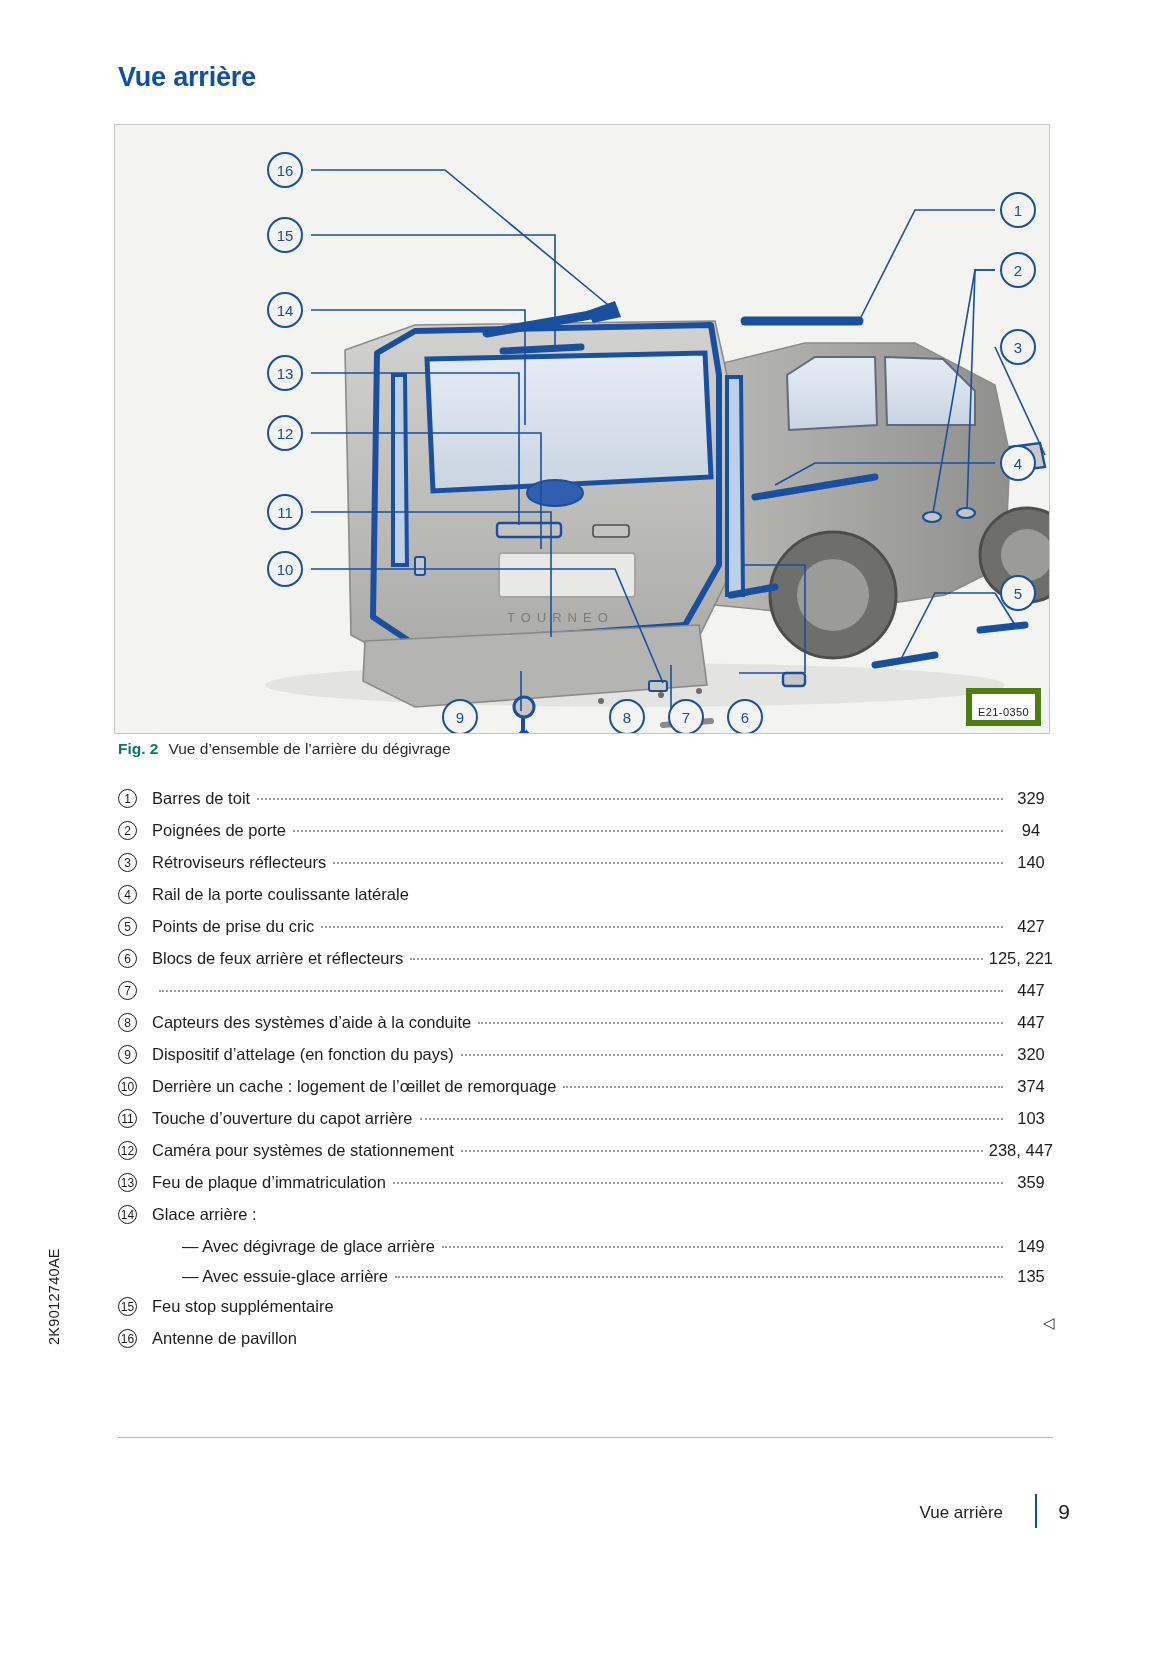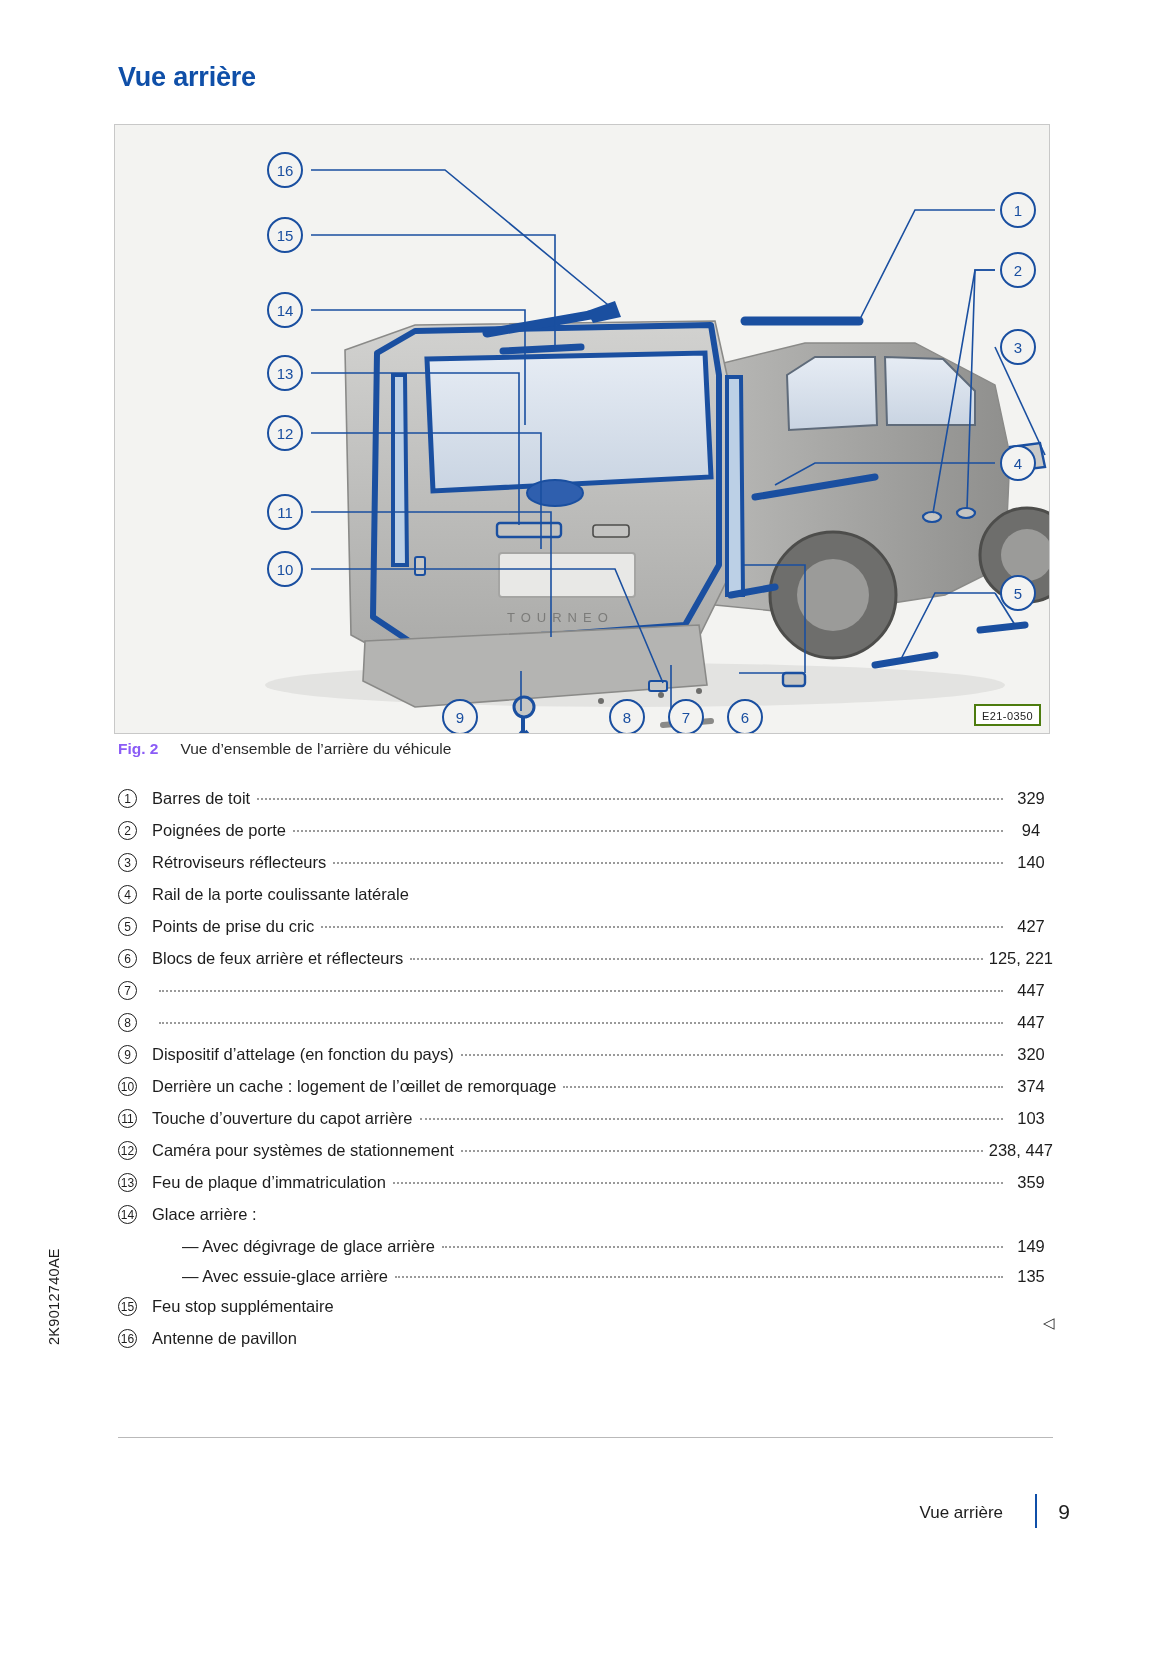--- a/index.html
+++ b/index.html
@@ -44,38 +44,38 @@
   }
   .fig-svg { display:block; width: 100%; height: 100%; }
 
   .fig-code {
     position: absolute;
     right: 8px;
     bottom: 7px;
     font-size: 11px;
     letter-spacing: 0.4px;
     color: #222;
-    border: 2px solid #4d7c0f;
+    border: 6px solid #4d7c0f;
     background: #ffffff;
-    padding: 4px 6px 2px 6px;
+    padding: 12px 6px 2px 6px;
     font-family: "Liberation Sans", sans-serif;
   }
 
   
   .fig-caption {
     position: absolute;
     left: 118px;
     top: 740px;
     font-size: 15.5px;
     color: #2b2b2b;
   }
   .fig-caption .lbl {
-    color: #8b5cf6;
+    color: #0f766e;
     font-weight: bold;
-    margin-right: 22px;
+    margin-right: 10px;
   }
 
   
   .legend {
     position: absolute;
     left: 118px;
     top: 783px;
     width: 935px;
   }
   .row {
@@ -322,21 +322,21 @@
           <text x="571" y="598">7</text>
         <circle cx="630" cy="592" r="17" fill="#f3f3f1" stroke="#1a4fa0" stroke-width="2"></circle>
           <text x="630" y="598">6</text>
       </g>
     </svg>
 
     <div class="fig-code">E21-0350</div>
   </div>
 
   <div class="fig-caption">
-    <span class="lbl">Fig. 2</span><span>Vue d’ensemble de l’arrière du véhicule</span>
+    <span class="lbl">Fig. 2</span><span>Vue d’ensemble de l’arrière du dégivrage</span>
   </div>
 
   <div class="legend">
 
     <div class="row">
       <span class="num"><span class="circ">1</span></span>
       <span class="txt">Barres de toit</span>
       <span class="dots"></span>
       <span class="pg">329</span>
     </div>
@@ -377,20 +377,21 @@
     </div>
 
     <div class="row">
       <span class="num"><span class="circ">7</span></span>
       <span class="dots"></span>
       <span class="pg">447</span>
     </div>
 
     <div class="row">
       <span class="num"><span class="circ">8</span></span>
+      <span class="txt">Capteurs des systèmes d’aide à la conduite</span>
       <span class="dots"></span>
       <span class="pg">447</span>
     </div>
 
     <div class="row">
       <span class="num"><span class="circ">9</span></span>
       <span class="txt">Dispositif d’attelage (en fonction du pays)</span>
       <span class="dots"></span>
       <span class="pg">320</span>
     </div>

